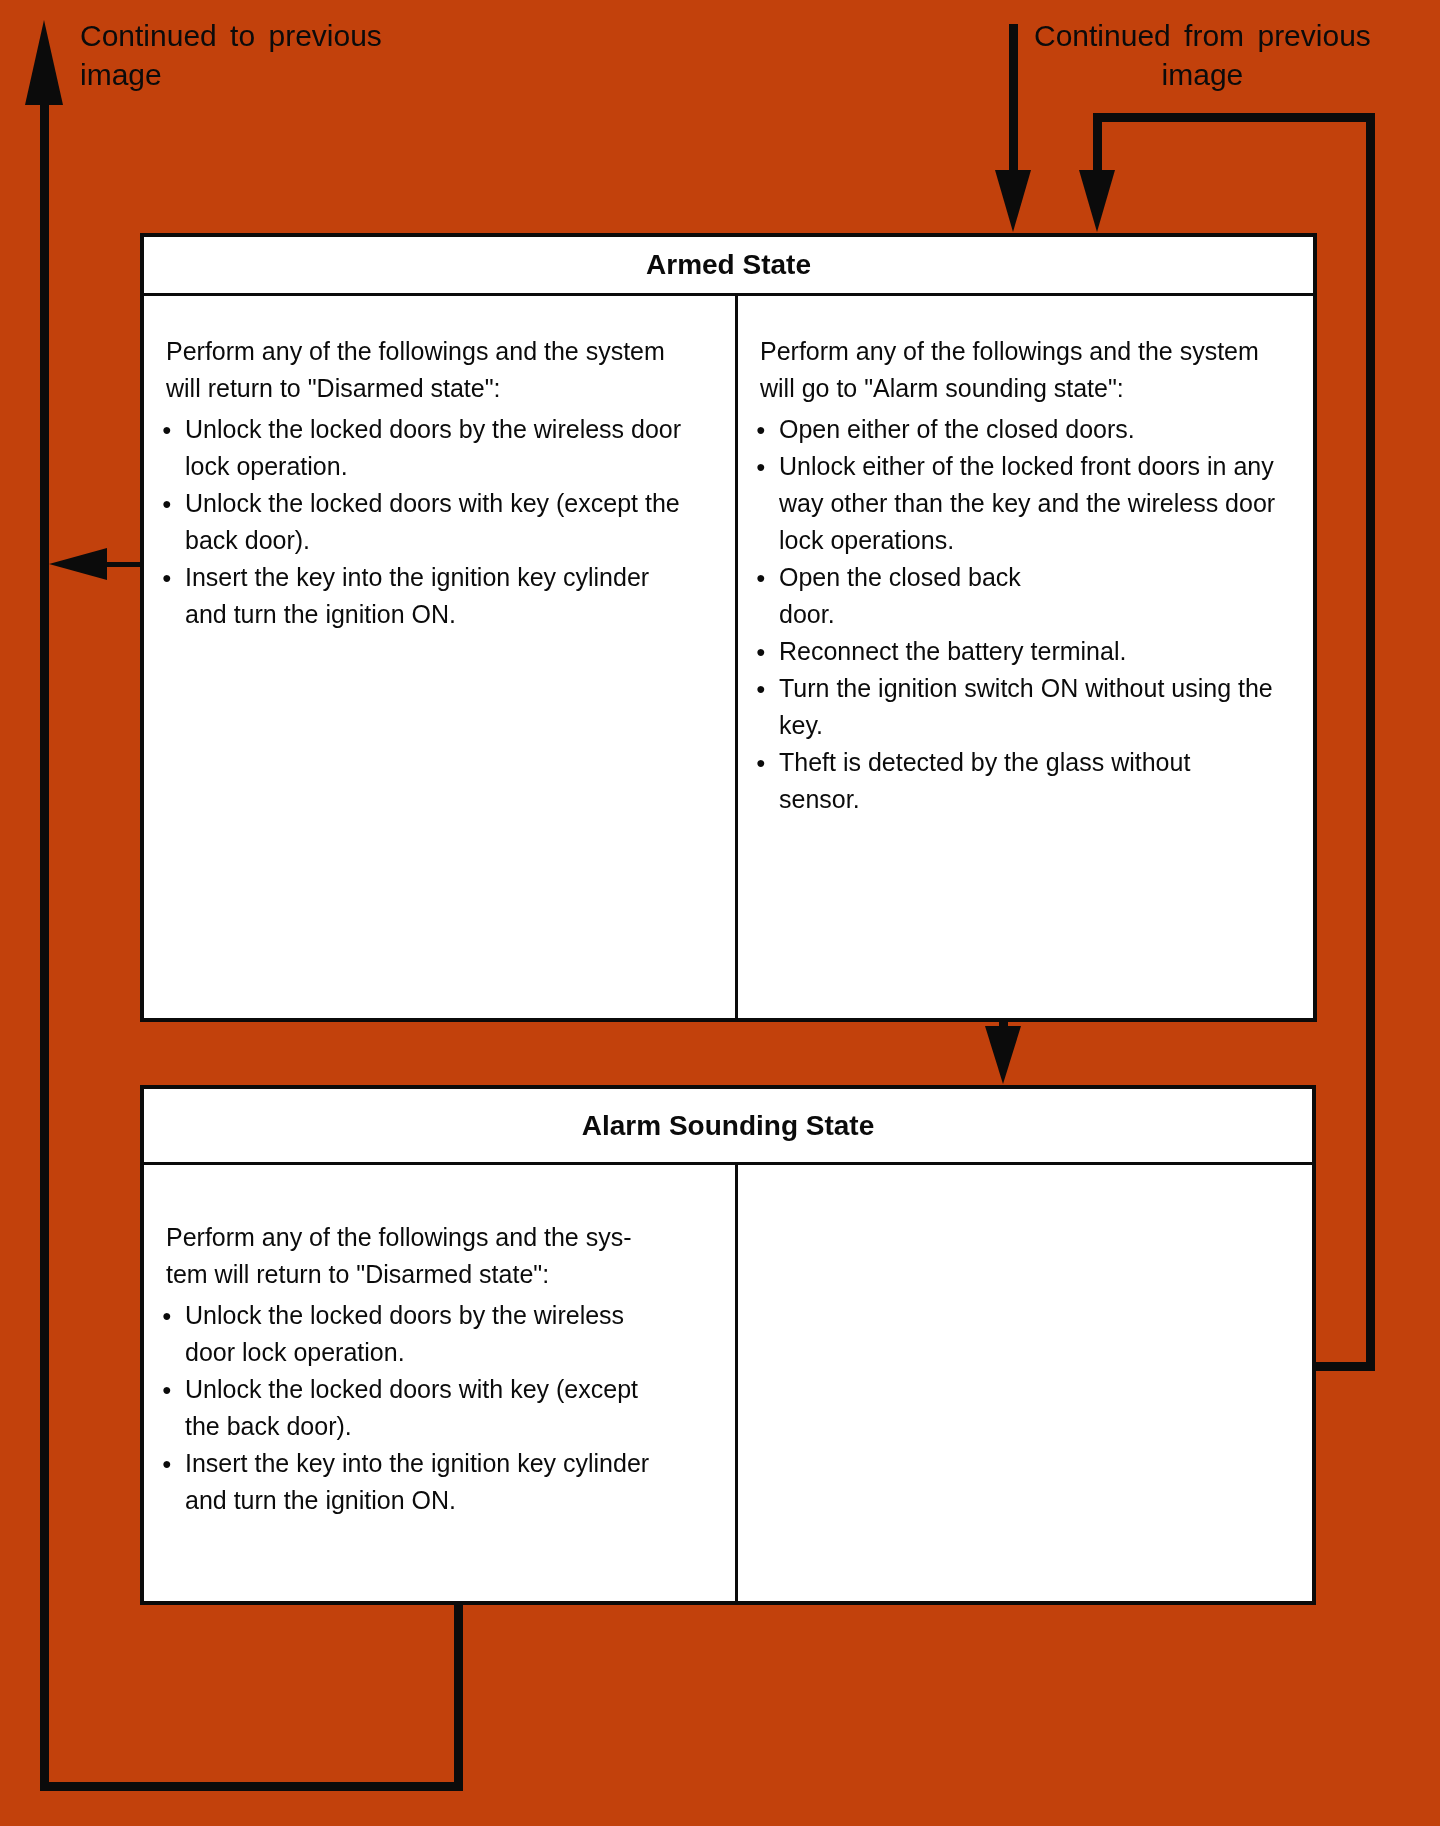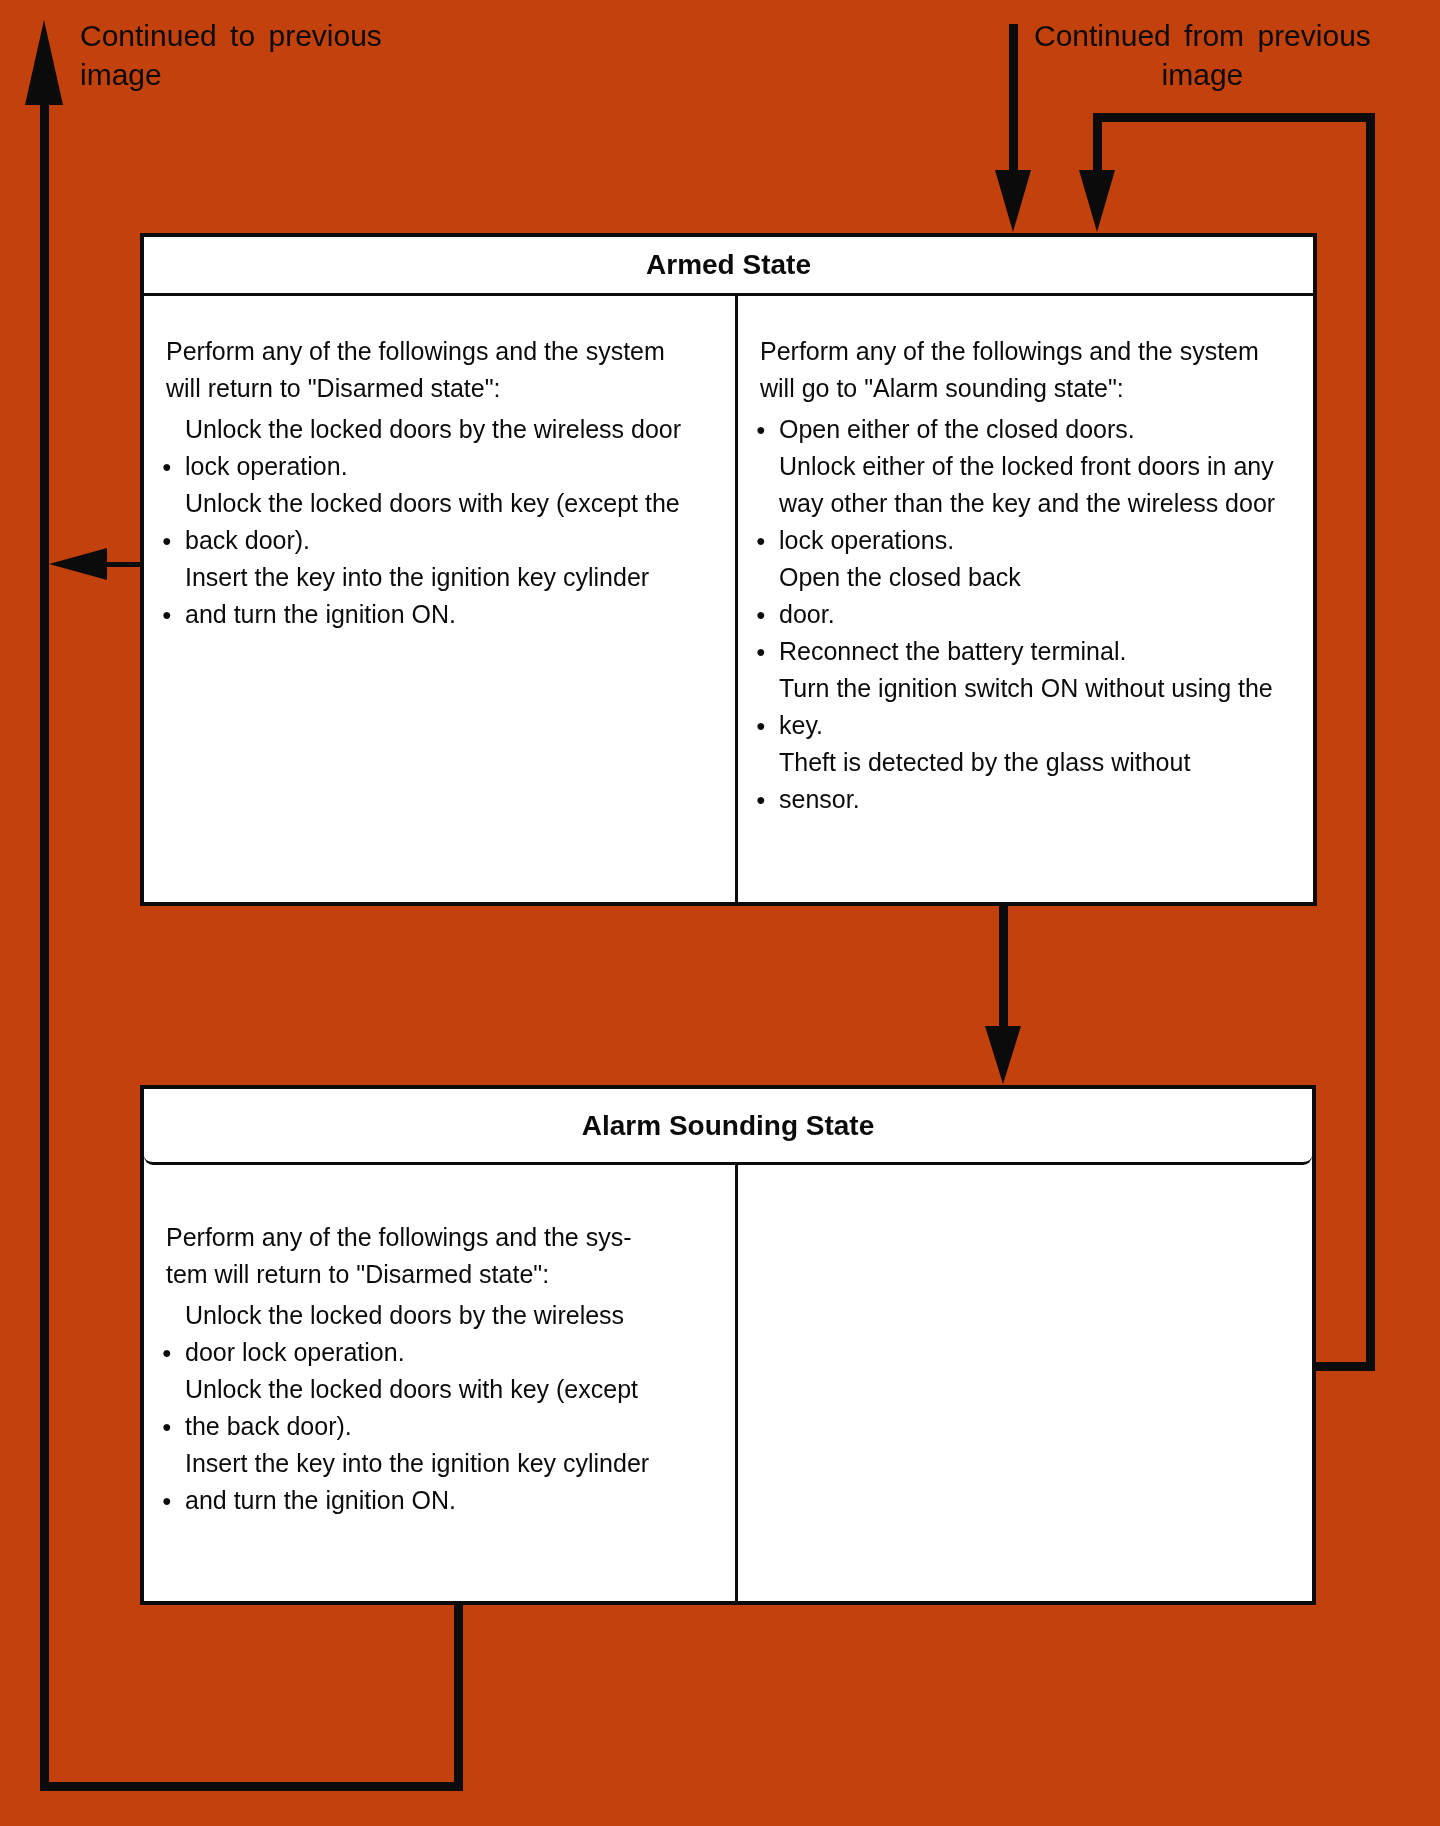--- a/index.html
+++ b/index.html
@@ -26,34 +26,34 @@
   }
   .state-box header{
     flex:none;text-align:center;font-weight:bold;font-size:28px;
     border-bottom:3px solid #0b0b0b;
   }
   .cols{flex:1;display:flex;min-height:0;}
   .cell{box-sizing:border-box;font-size:25px;line-height:37px;}
   .cell.left{width:594px;flex:none;border-right:3px solid #0b0b0b;}
   .cell.right{flex:1;}
   .cell p{margin:4px;white-space:pre;}
-  .bullet{display:flex;align-items:flex-end;}
+  .bullet{display:flex;}
   .bullet::before{
     content:"\25CF";flex:none;width:15px;margin-right:8px;
     font-size:16px;line-height:37px;
   }
   .bullet span{white-space:pre;display:block;}
   .para + .para{margin-top:80px;}
   
-  #armed-box{left:140px;top:233px;width:1177px;height:673px;}
+  #armed-box{left:140px;top:233px;width:1177px;height:789px;}
   #armed-box header{height:56px;line-height:56px;}
   #armed-box .cell{padding:33px 6px 0 18px;}
   
   #alarm-box{left:140px;top:1085px;width:1176px;height:520px;}
-  #alarm-box header{height:73px;line-height:73px;border-radius:9px;}
+  #alarm-box header{height:73px;line-height:73px;}
   #alarm-box .cell{padding:50px 22px 0 18px;}
 </style>
 </head>
 <body>
 
 <div class="page">
 
   <div class="corner-label" style="left:80px;top:16px;">Continued to previous
 image</div>
   <div class="corner-label" style="left:1034px;top:16px;text-align:center;">Continued from previous

